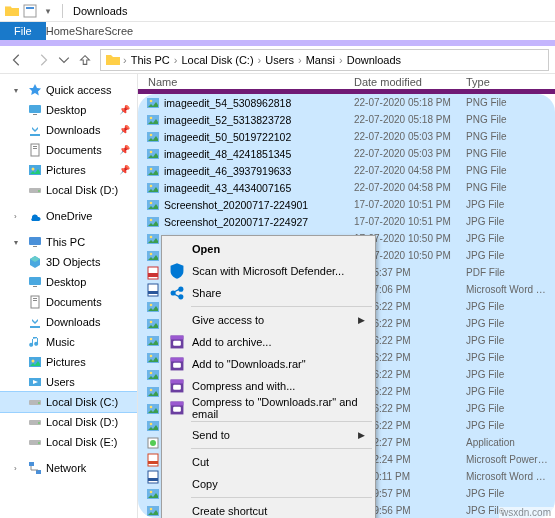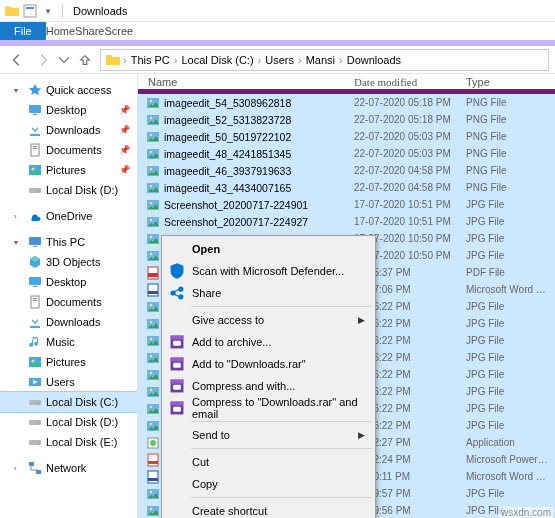--- a/index.html
+++ b/index.html
@@ -28,24 +28,24 @@
 .sidebar .item.sub { padding-left: 28px; }
 .sidebar .item.selected { background: #cce8ff; outline: 1px solid #99d1ff; }
 .sidebar .ic { width: 14px; height: 14px; display: inline-flex; align-items: center; justify-content: center; }
 .sidebar .pin { margin-left: auto; color: #888; font-size: 9px; }
 .sidebar .exp { width: 10px; color: #666; font-size: 8px; }
 
 .main { flex: 1; display: flex; flex-direction: column; overflow: hidden; }
 .cols { height: 20px; display: flex; align-items: center; border-bottom: 5px solid #701a75; color: #555; }
 .col { padding: 0 6px; border-right: 1px solid transparent; }
 .col.name { flex: 0 0 210px; padding-left: 10px; }
-.col.date { flex: 0 0 112px; font-family: Liberation Serif, serif; }
+.col.date { flex: 0 0 112px; }
 .col.type { flex: 0 0 95px; }
 
-.filelist { flex: 1; overflow: hidden; position: relative; }
+.filelist { flex: 1; overflow: hidden; position: relative; border-radius: 18px; }
 .row { height: 17px; display: flex; align-items: center; }
 .row.sel { background: #cce8ff; }
 .cell { padding: 0 6px; overflow: hidden; white-space: nowrap; text-overflow: ellipsis; }
 .cell.name { flex: 0 0 210px; padding-left: 8px; display: flex; align-items: center; gap: 4px; }
 .cell.date { flex: 0 0 112px; color: #666; font-size: 10px; }
 .cell.type { flex: 0 0 95px; color: #666; font-size: 10px; }
 .fic { width: 14px; height: 14px; flex-shrink: 0; display: inline-flex; align-items: center; justify-content: center; }
 .fname { overflow: hidden; text-overflow: ellipsis; white-space: nowrap; flex: 1; font-size: 10.5px; }
 
 .ctxmenu { position: absolute; left: 161px; top: 235px; width: 215px; background: #f0f0f0; border: 1px solid #a0a0a0; box-shadow: 2px 2px 4px rgba(0,0,0,0.25); padding: 2px; z-index: 100; }

